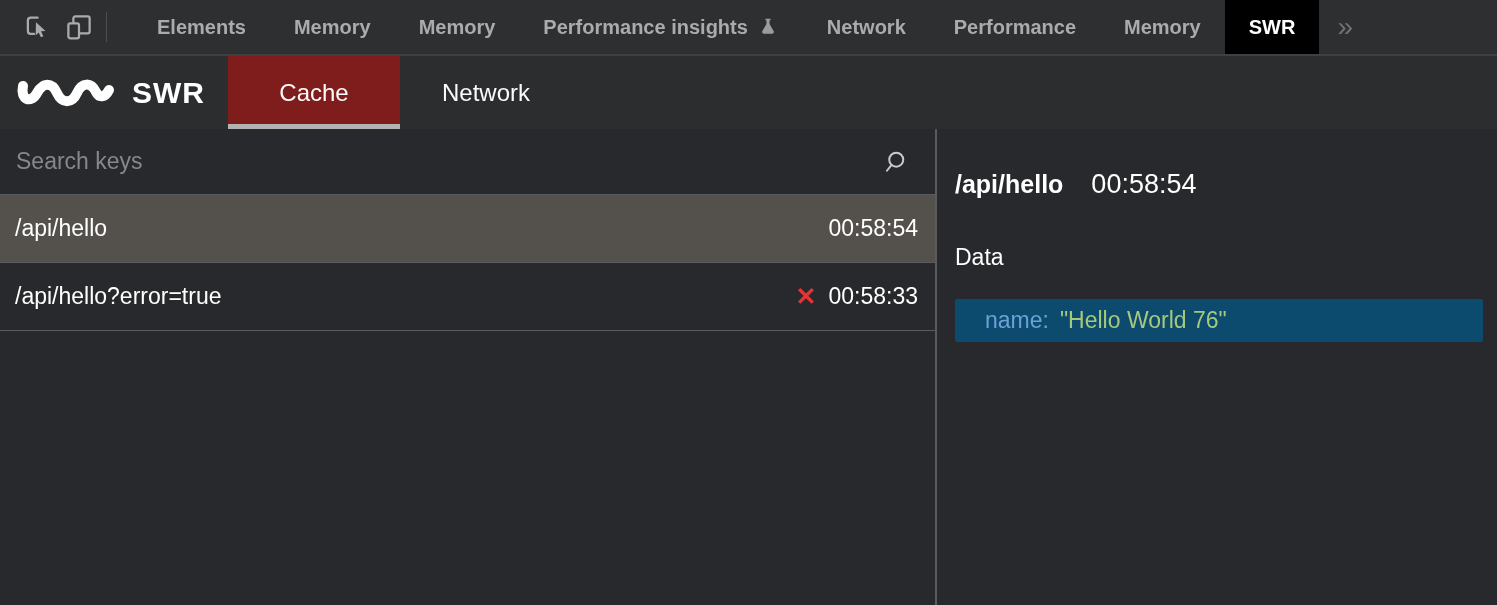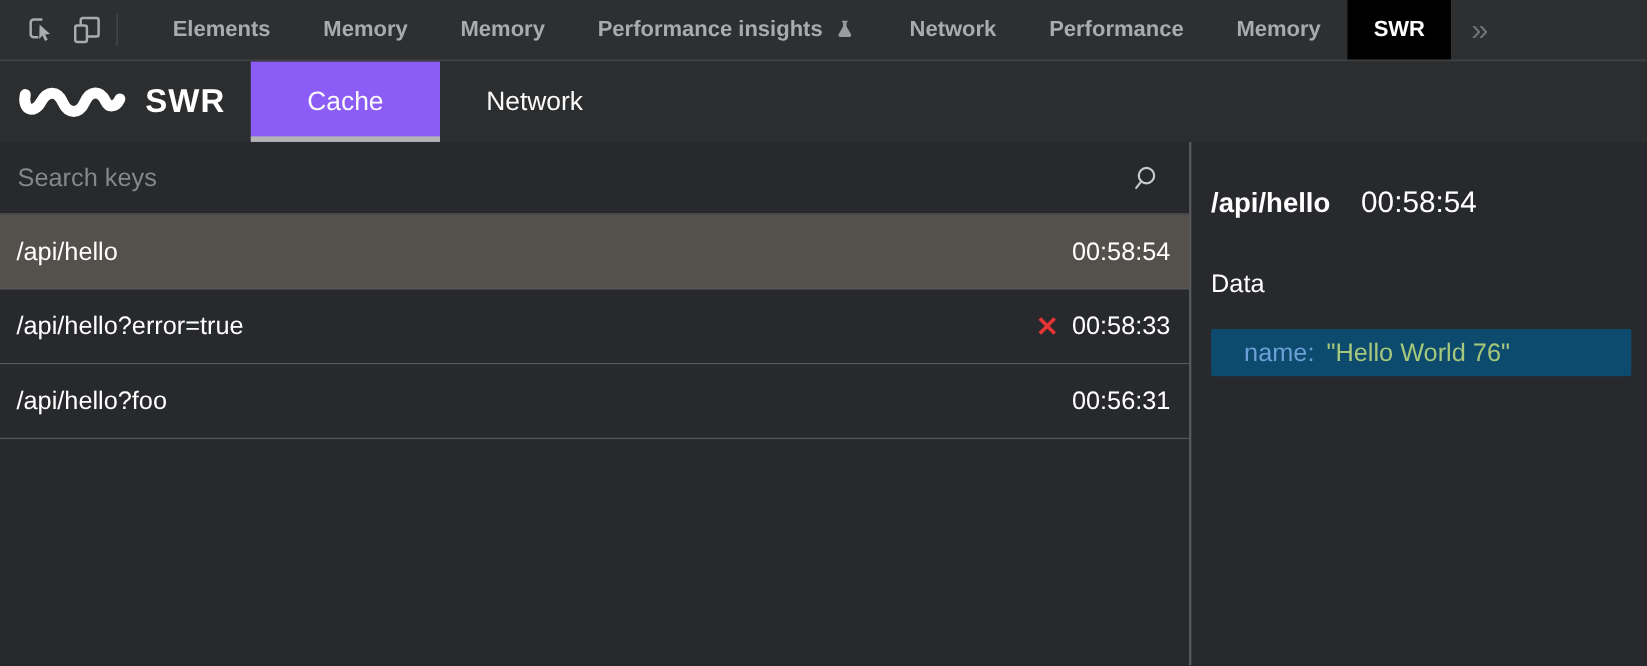--- a/index.html
+++ b/index.html
@@ -35,26 +35,26 @@
 
   
   .swr-bar { height:73px; background:#2b2d2f; display:flex; align-items:stretch; }
   .swr-logo { width:228px; display:flex; align-items:center; padding-left:16px; gap:16px; }
   .swr-logo-text { font-size:30px; font-weight:bold; letter-spacing:1px; color:#fff; }
   .swr-tab {
     width:172px; display:flex; align-items:center; justify-content:center;
     font-size:24px; color:#fafafa; cursor:pointer;
     border-bottom:5px solid transparent; padding-top:5px;
   }
-  .swr-tab.active { background:#8b5cf6; border-bottom-color:#b3b3b2; }
+  .swr-tab.active { background:#7f1d1d; border-bottom-color:#b3b3b2; }
 
   
   .content { display:flex; height:476px; }
 
-  .left-panel { width:1083px; border-right:2px solid #5a5b5e; display:flex; flex-direction:column; }
+  .left-panel { width:937px; border-right:2px solid #5a5b5e; display:flex; flex-direction:column; }
   .search-row {
     height:66px; flex:0 0 66px; display:flex; align-items:center;
     padding:0 22px 0 14px; border-bottom:1px solid #5a5b5e;
   }
   .search-input {
     flex:1; background:transparent; border:none; outline:none;
     font-size:23px; color:#fff; font-family:"Liberation Sans", sans-serif;
   }
   .search-input::placeholder { color:#85888b; }
   .search-icon { width:30px; height:30px; display:flex; align-items:center; justify-content:center; cursor:pointer; }
@@ -153,24 +153,20 @@
       <span class="row-key">/api/hello</span>
       <span class="row-time">00:58:54</span>
     </div>
 
     <div class="cache-row">
       <span class="row-key">/api/hello?error=true</span>
       <span class="error-x">✕</span>
       <span class="row-time">00:58:33</span>
     </div>
 
-    <div class="cache-row">
-      <span class="row-key">/api/hello?foo</span>
-      <span class="row-time">00:56:31</span>
-    </div>
   </div>
 
   <div class="right-panel">
     <div class="detail-header">
       <span class="detail-key">/api/hello</span>
       <span class="detail-time">00:58:54</span>
     </div>
     <div class="data-label">Data</div>
     <div class="json-row">
       <span class="json-key">name:</span>

